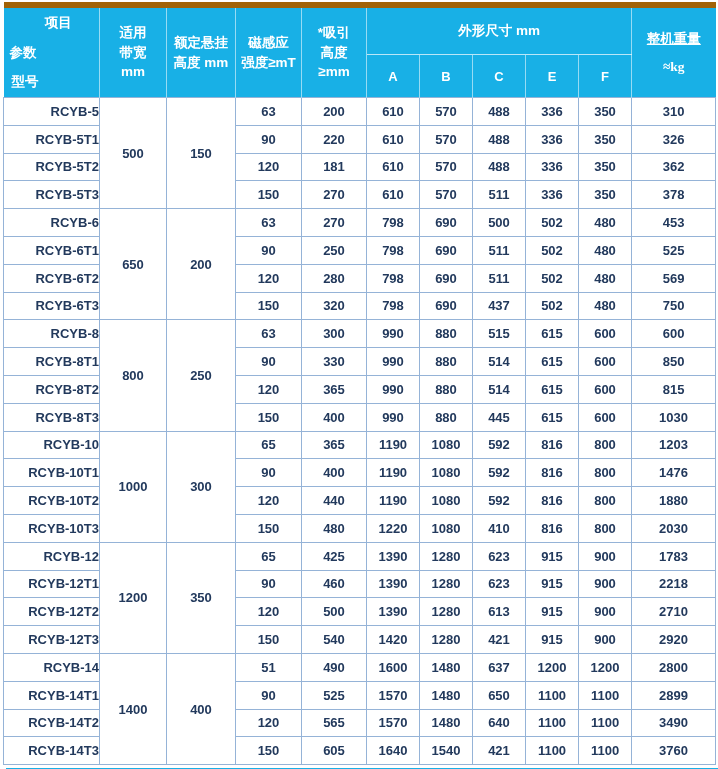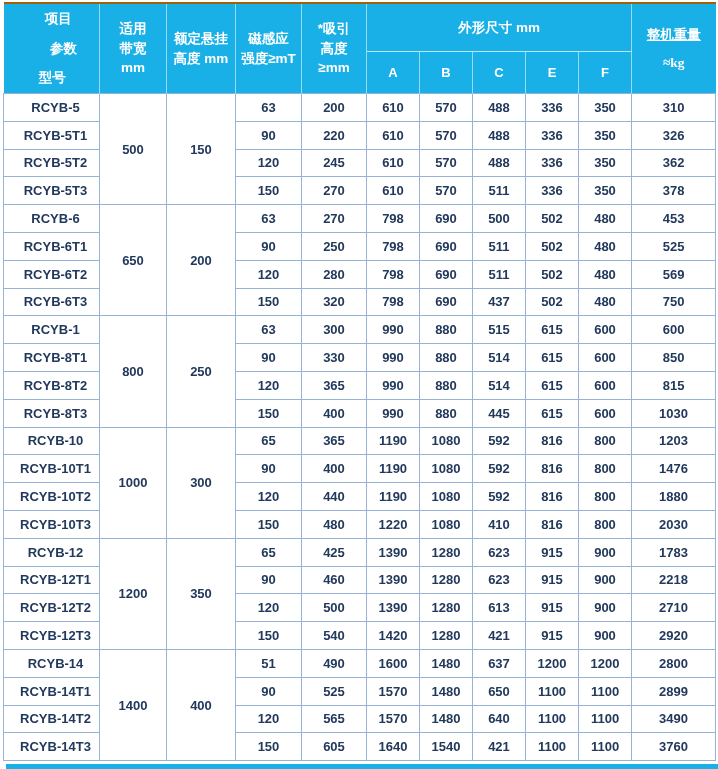--- a/index.html
+++ b/index.html
@@ -3,21 +3,21 @@
 <meta charset="utf-8">
 <style>
   html,body{margin:0;padding:0;background:#ffffff;}
   body{
     width:718px;height:769px;overflow:hidden;
     font-family:"Liberation Sans","DejaVu Sans",sans-serif;
   }
   .tbl-wrap{padding:2px 0 0 3px;}
   table{
     border-collapse:collapse;table-layout:fixed;width:712px;
-    border-top:2px solid #a16207;
+    border-top:6px solid #a16207;
   }
   col.c-model{width:96px;}
   col.c-bw{width:67px;}
   col.c-susp{width:69px;}
   col.c-mag{width:66px;}
   col.c-att{width:65px;}
   col.c-dim{width:53px;}
   col.c-wt{width:84px;}
 
   thead th{
@@ -34,33 +34,33 @@
   }
   th.rowspan2{height:89px;}
   .pre{white-space:pre-line;line-height:1.45;text-align:center;}
 
   .corner{vertical-align:top;}
   .corner-inner{
     display:flex;flex-direction:column;justify-content:space-between;
     height:77px;padding:6px 6px;
   }
   .corner-l1{text-align:center;padding-left:14px;}
-  .corner-l2{text-align:right;padding-right:16px;}
-  .corner-l3{text-align:center;padding-left:2px;}
+  .corner-l2{text-align:left;padding-right:16px;}
+  .corner-l3{text-align:left;padding-left:2px;}
 
   .weight-h .w1{text-decoration:underline;margin-bottom:11px;}
   .weight-h .w2{font-family:"Liberation Serif","DejaVu Serif",serif;font-weight:700;}
 
   tbody tr{height:27.8px;}
   tbody td{
     border:1px solid #95B3D7;background:#ffffff;
     color:#22395c;font-weight:700;font-size:13px;
     text-align:center;padding:0;vertical-align:middle;
   }
-  tbody td.model{text-align:center;padding-left:8px;margin-top:40px;}
+  tbody td.model{text-align:right;padding-left:8px;margin-top:40px;}
   .bottom-bar{
     width:712px;height:5px;background:#18b0e6;margin:3px 0 0 3px;
   }
 </style>
 </head>
 <body>
 
 <div class="tbl-wrap">
   <table>
     <colgroup>
@@ -130,21 +130,21 @@
           <td>610</td>
           <td>570</td>
           <td>488</td>
           <td>336</td>
           <td>350</td>
           <td>326</td>
         </tr>
         <tr>
           <td class="model">RCYB-5T2</td>
           <td>120</td>
-          <td>245</td>
+          <td>181</td>
           <td>610</td>
           <td>570</td>
           <td>488</td>
           <td>336</td>
           <td>350</td>
           <td>362</td>
         </tr>
         <tr>
           <td class="model">RCYB-5T3</td>
           <td>150</td>
@@ -196,21 +196,21 @@
           <td>150</td>
           <td>320</td>
           <td>798</td>
           <td>690</td>
           <td>437</td>
           <td>502</td>
           <td>480</td>
           <td>750</td>
         </tr>
         <tr>
-          <td class="model">RCYB-1</td>
+          <td class="model">RCYB-8</td>
           <td rowspan="4">800</td>
           <td rowspan="4">250</td>
           <td>63</td>
           <td>300</td>
           <td>990</td>
           <td>880</td>
           <td>515</td>
           <td>615</td>
           <td>600</td>
           <td>600</td>

